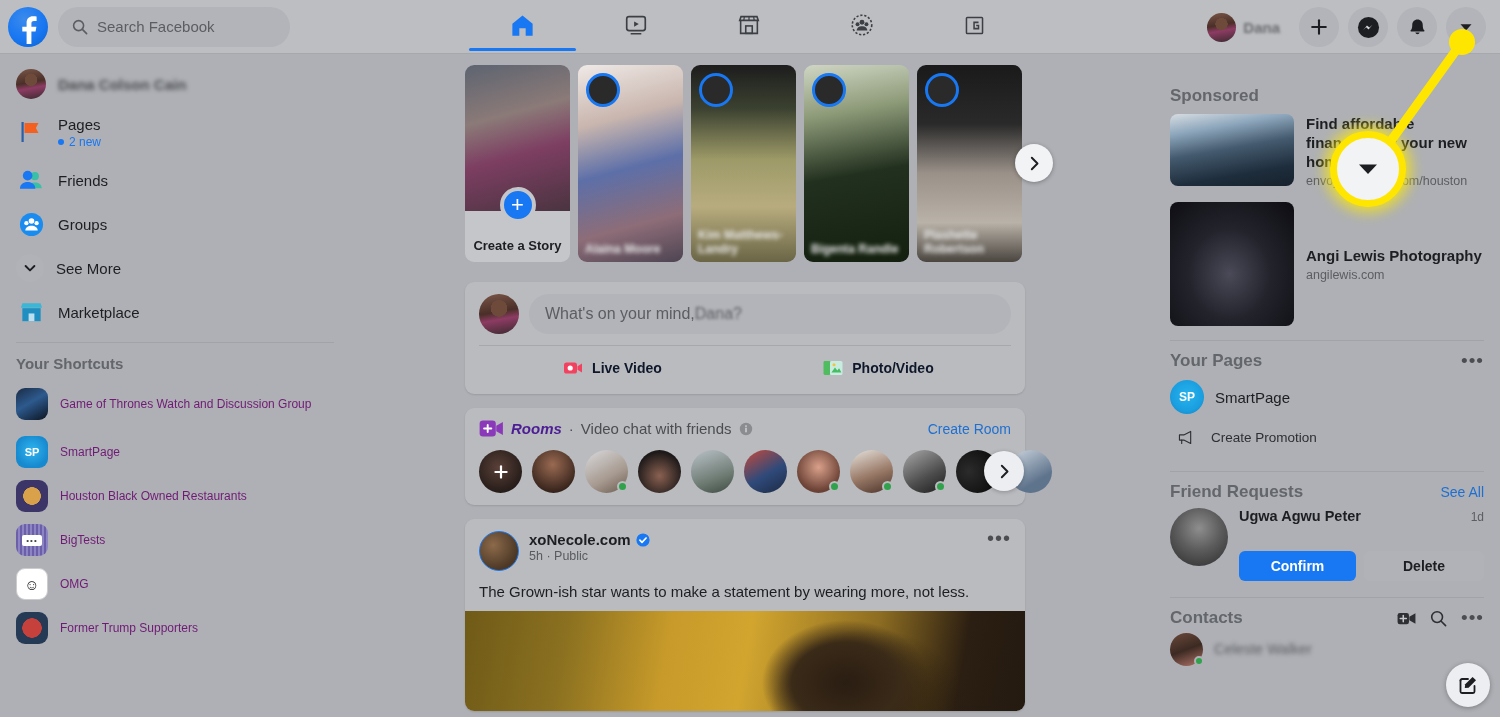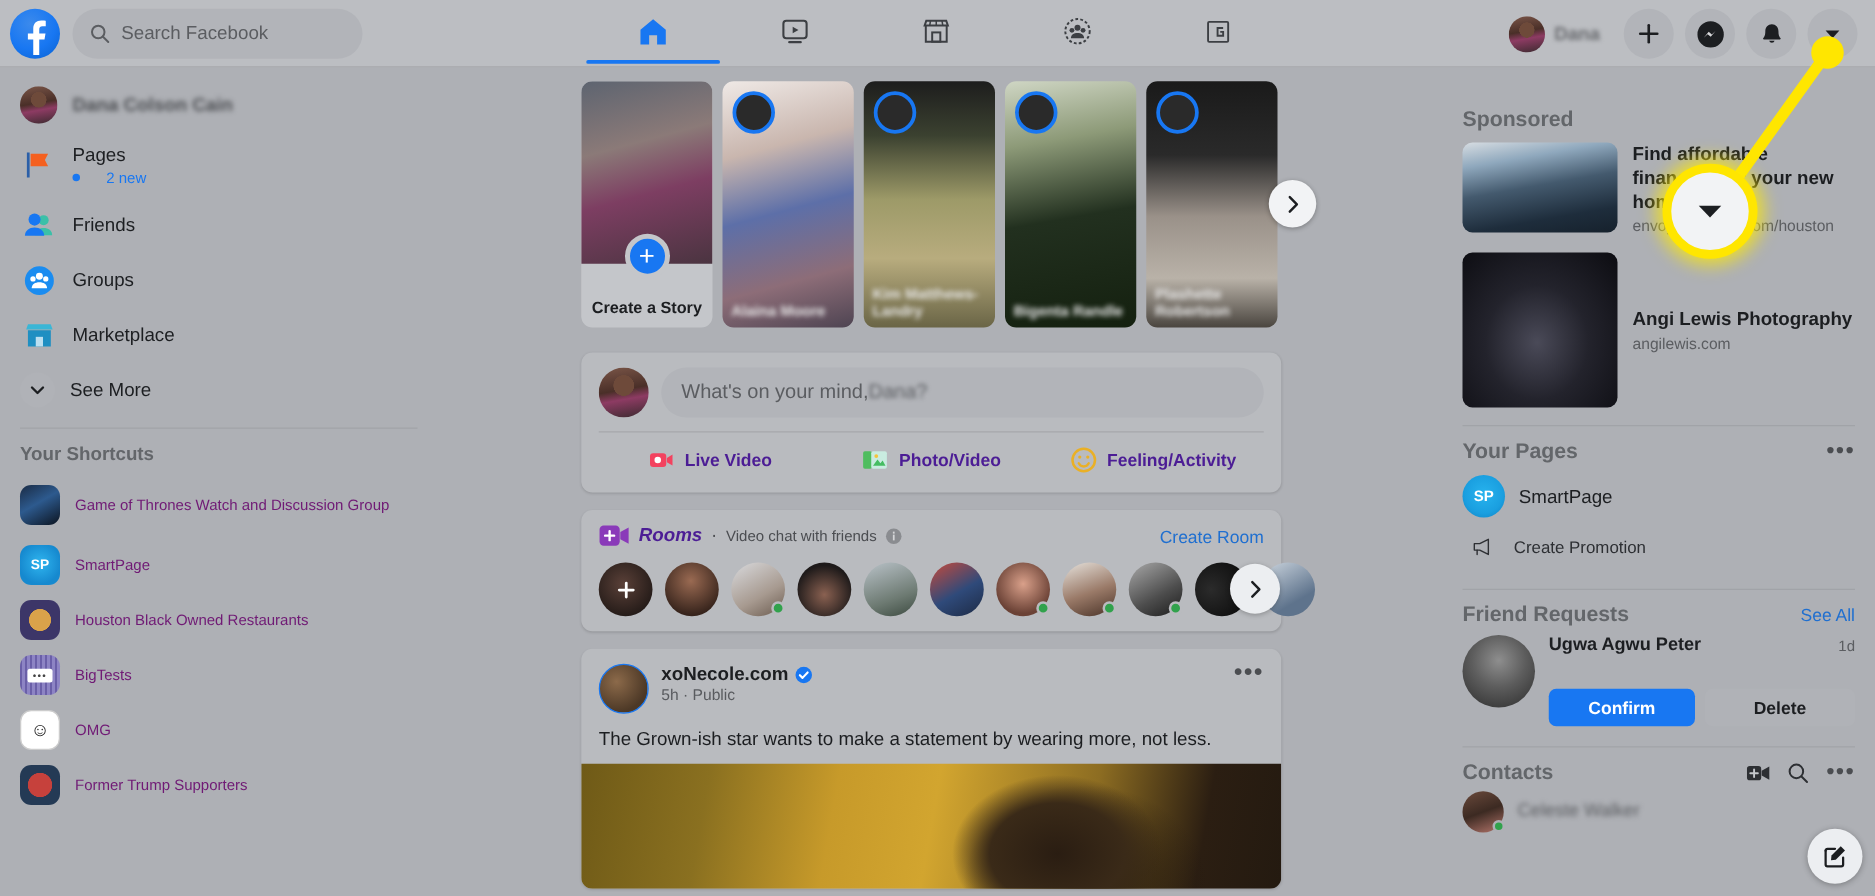--- a/index.html
+++ b/index.html
@@ -77,21 +77,21 @@
 
   
   .left { position: absolute; left: 0; top: 54px; width: 350px; height: 663px; padding: 8px 8px 0 8px; }
   .lrow {
     display: flex; align-items: center; gap: 12px;
     height: 44px; padding: 0 8px; border-radius: 8px; cursor: pointer;
   }
   .lrow.tall { height: 52px; align-items: center; }
   .lrow .lbl { font-size: 15px; font-weight: 500; color: #1c1e21; }
   .lrow .lbl.blur { filter: blur(2.2px); color:#4c4e52; font-weight:bold; }
-  .lrow .sub { font-size: 12px; color: #1877f2; display: flex; align-items: center; gap: 21px; margin-top: 2px; }
+  .lrow .sub { font-size: 12px; color: #1877f2; display: flex; align-items: center; gap: 5px; margin-top: 2px; }
   .lrow .sub .dot { width: 6px; height: 6px; border-radius: 50%; background: #1877f2; display:inline-block; }
   .ic { width: 30px; height: 30px; flex: 0 0 auto; display:flex; align-items:center; justify-content:center; }
   .ava-sm { width: 30px; height: 30px; border-radius: 50%; flex:0 0 auto; }
   .divider { height: 1px; background: #a1a3a8; margin: 8px 8px 8px 8px; }
   .section-title { font-size: 15px; font-weight: bold; color: #63666a; padding: 4px 8px 6px 8px; }
   .sc-ic { width: 32px; height: 32px; border-radius: 9px; flex: 0 0 auto; }
   .sc-label { font-size: 12px; color: #701a75; line-height: 18px; }
 
   
   .center { position: absolute; left: 465px; top: 54px; width: 560px; height: 663px; padding-top: 11px; }
@@ -139,27 +139,27 @@
   .comp-input {
     flex: 1; height: 40px; border-radius: 20px; background: #b2b4b9;
     display: flex; align-items: center; padding: 0 16px;
     font-size: 16px; color: #5b5d61; cursor: pointer;
   }
   .comp-input .blurname { filter: blur(1.8px); }
   .comp-sep { height: 1px; background: #a6a8ac; margin: 11px 0 0 0; }
   .comp-acts { display: flex; height: 44px; }
   .comp-act {
     flex: 1; display: flex; align-items: center; justify-content: center; gap: 8px;
-    font-size: 14px; font-weight: 600; color: #4c1d95; cursor: pointer;
+    font-size: 14px; font-weight: 600; color: #0f172a; cursor: pointer;
   }
 
   .rooms { margin-top: 14px; padding: 11px 14px 12px 14px; position: relative; }
   .rooms-head { display: flex; align-items: center; gap: 7px; }
   .rooms-head .t1 { font-size: 15px; font-weight: bold; color: #4c1d95; font-style: italic; }
-  .rooms-head .t2 { font-size: 12px; color: #4b4d51; }
+  .rooms-head .t2 { font-size: 15px; color: #4b4d51; }
   .rooms-head .mk { font-size: 15px; color: #4b4d51; }
   .create-room { margin-left: auto; font-size: 14px; font-weight: 400; color: #1f6fd0; cursor: pointer; }
   .rooms-strip { display: flex; gap: 10px; margin-top: 12px; position: relative; align-items: center; }
   .ra { width: 43px; height: 43px; border-radius: 50%; flex: 0 0 auto; position: relative; cursor: pointer; }
   .ra .on {
     position: absolute; right: 0px; bottom: 1px; width: 11px; height: 11px;
     border-radius: 50%; background: #31a24c; border: 2px solid #b9bbbf;
   }
   .rooms-next {
     position: absolute; right: -13px; top: 1px;
@@ -390,37 +390,37 @@
           <circle cx="14" cy="10.3" r="2.9" fill="#fff"></circle>
           <circle cx="8.7" cy="12.6" r="2.2" fill="#fff"></circle>
           <circle cx="19.3" cy="12.6" r="2.2" fill="#fff"></circle>
           <path d="M7.6 20.3c0-3.3 2.9-5 6.4-5s6.4 1.7 6.4 5z" fill="#fff"></path>
         </svg>
       </div>
       <span class="lbl">Groups</span>
     </div>
 
     <div class="lrow">
+      <div class="ic" style="background:#b0b2b7;border-radius:50%;width:28px;height:28px;">
+        <svg width="14" height="14" viewBox="0 0 14 14">
+          <path d="M2.6 5 7 9.4 11.4 5" fill="none" stroke="#1c1e21" stroke-width="1.9" stroke-linecap="round" stroke-linejoin="round"></path>
+        </svg>
+      </div>
+      <span class="lbl">See More</span>
+    </div>
+
+    <div class="lrow">
       <div class="ic">
         <svg width="27" height="27" viewBox="0 0 28 28">
           <path d="M3 9h22l-1.6-4.5H4.6z" fill="#3ab6d6"></path>
           <path d="M4.5 9.5h19V23h-19z" fill="#1f8fc2"></path>
           <rect x="11" y="15" width="6" height="8" fill="#bcdff0"></rect>
         </svg>
       </div>
       <span class="lbl">Marketplace</span>
-    </div>
-
-    <div class="lrow">
-      <div class="ic" style="background:#b0b2b7;border-radius:50%;width:28px;height:28px;">
-        <svg width="14" height="14" viewBox="0 0 14 14">
-          <path d="M2.6 5 7 9.4 11.4 5" fill="none" stroke="#1c1e21" stroke-width="1.9" stroke-linecap="round" stroke-linejoin="round"></path>
-        </svg>
-      </div>
-      <span class="lbl">See More</span>
     </div>
 
     <div class="divider"></div>
     <div class="section-title">Your Shortcuts</div>
 
     <div class="lrow tall">
       <div class="sc-ic" style="background:linear-gradient(150deg,#1a2b44,#2d5a8e 45%,#0c1420);"></div>
       <span class="sc-label" style="max-width:255px;">Game of Thrones Watch and Discussion Group</span>
     </div>
     <div class="lrow">
@@ -502,29 +502,20 @@
           <span>Live Video</span>
         </div>
         <div class="comp-act">
           <svg width="22" height="22" viewBox="0 0 22 22">
             <rect x="1.5" y="4" width="7" height="14" rx="1.4" fill="#4fbd5f"></rect>
             <rect x="8" y="4" width="12.5" height="14" rx="1.6" fill="#c9ece0"></rect>
             <path d="M9.4 15.6 13 10.5l2.3 3 1.8-2.2 2.3 4.3z" fill="#45bd62"></path>
             <circle cx="12" cy="7.8" r="1.5" fill="#f5c33b"></circle>
           </svg>
           <span>Photo/Video</span>
-        </div>
-        <div class="comp-act">
-          <svg width="22" height="22" viewBox="0 0 22 22">
-            <circle cx="11" cy="11" r="9" fill="none" stroke="#eab026" stroke-width="2"></circle>
-            <circle cx="7.8" cy="8.6" r="1.3" fill="#eab026"></circle>
-            <circle cx="14.2" cy="8.6" r="1.3" fill="#eab026"></circle>
-            <path d="M7 13.6c1 1.8 2.4 2.6 4 2.6s3-.8 4-2.6" fill="none" stroke="#eab026" stroke-width="1.9" stroke-linecap="round"></path>
-          </svg>
-          <span>Feeling/Activity</span>
         </div>
       </div>
     </div>
 
     <div class="card rooms">
       <div class="rooms-head">
         <svg width="25" height="19" viewBox="0 0 26 20">
           <rect x="0.5" y="1.5" width="17" height="17" rx="3.5" fill="#8a3ab9"></rect>
           <path d="M18 7 25 3.2v13.6L18 13z" fill="#8a3ab9"></path>
           <line x1="9" y1="6.2" x2="9" y2="13.8" stroke="#fff" stroke-width="2" stroke-linecap="round"></line>

